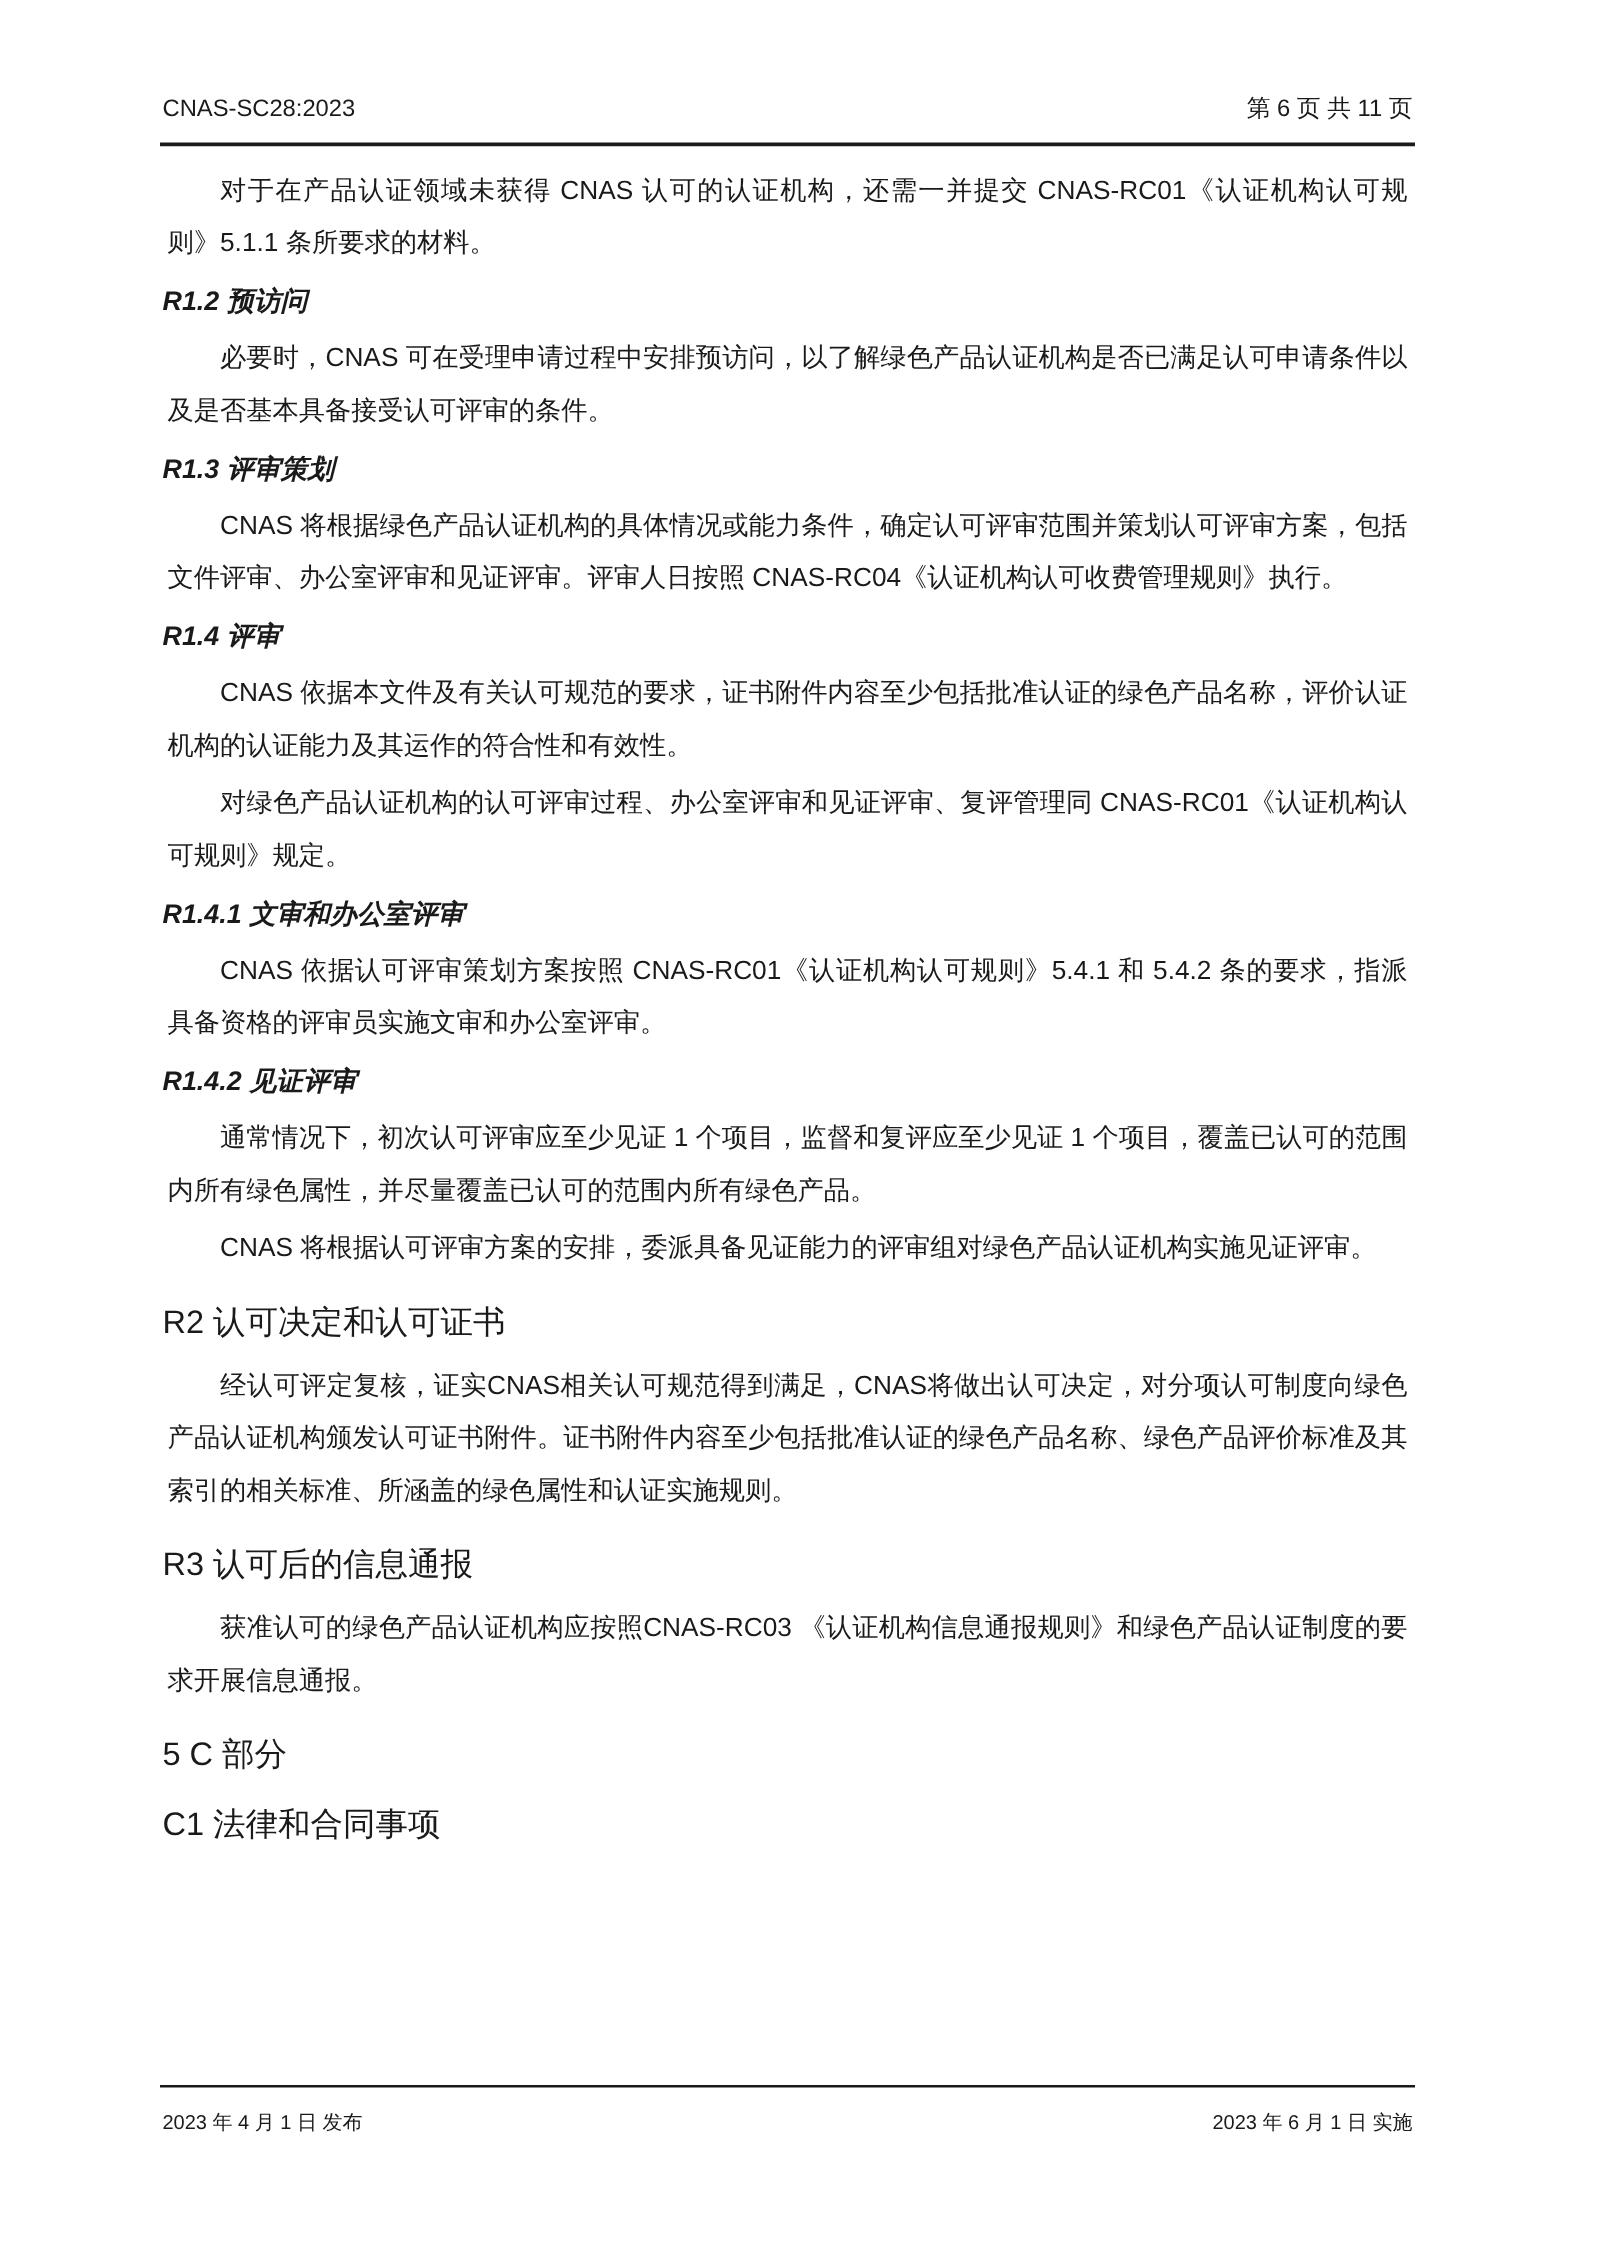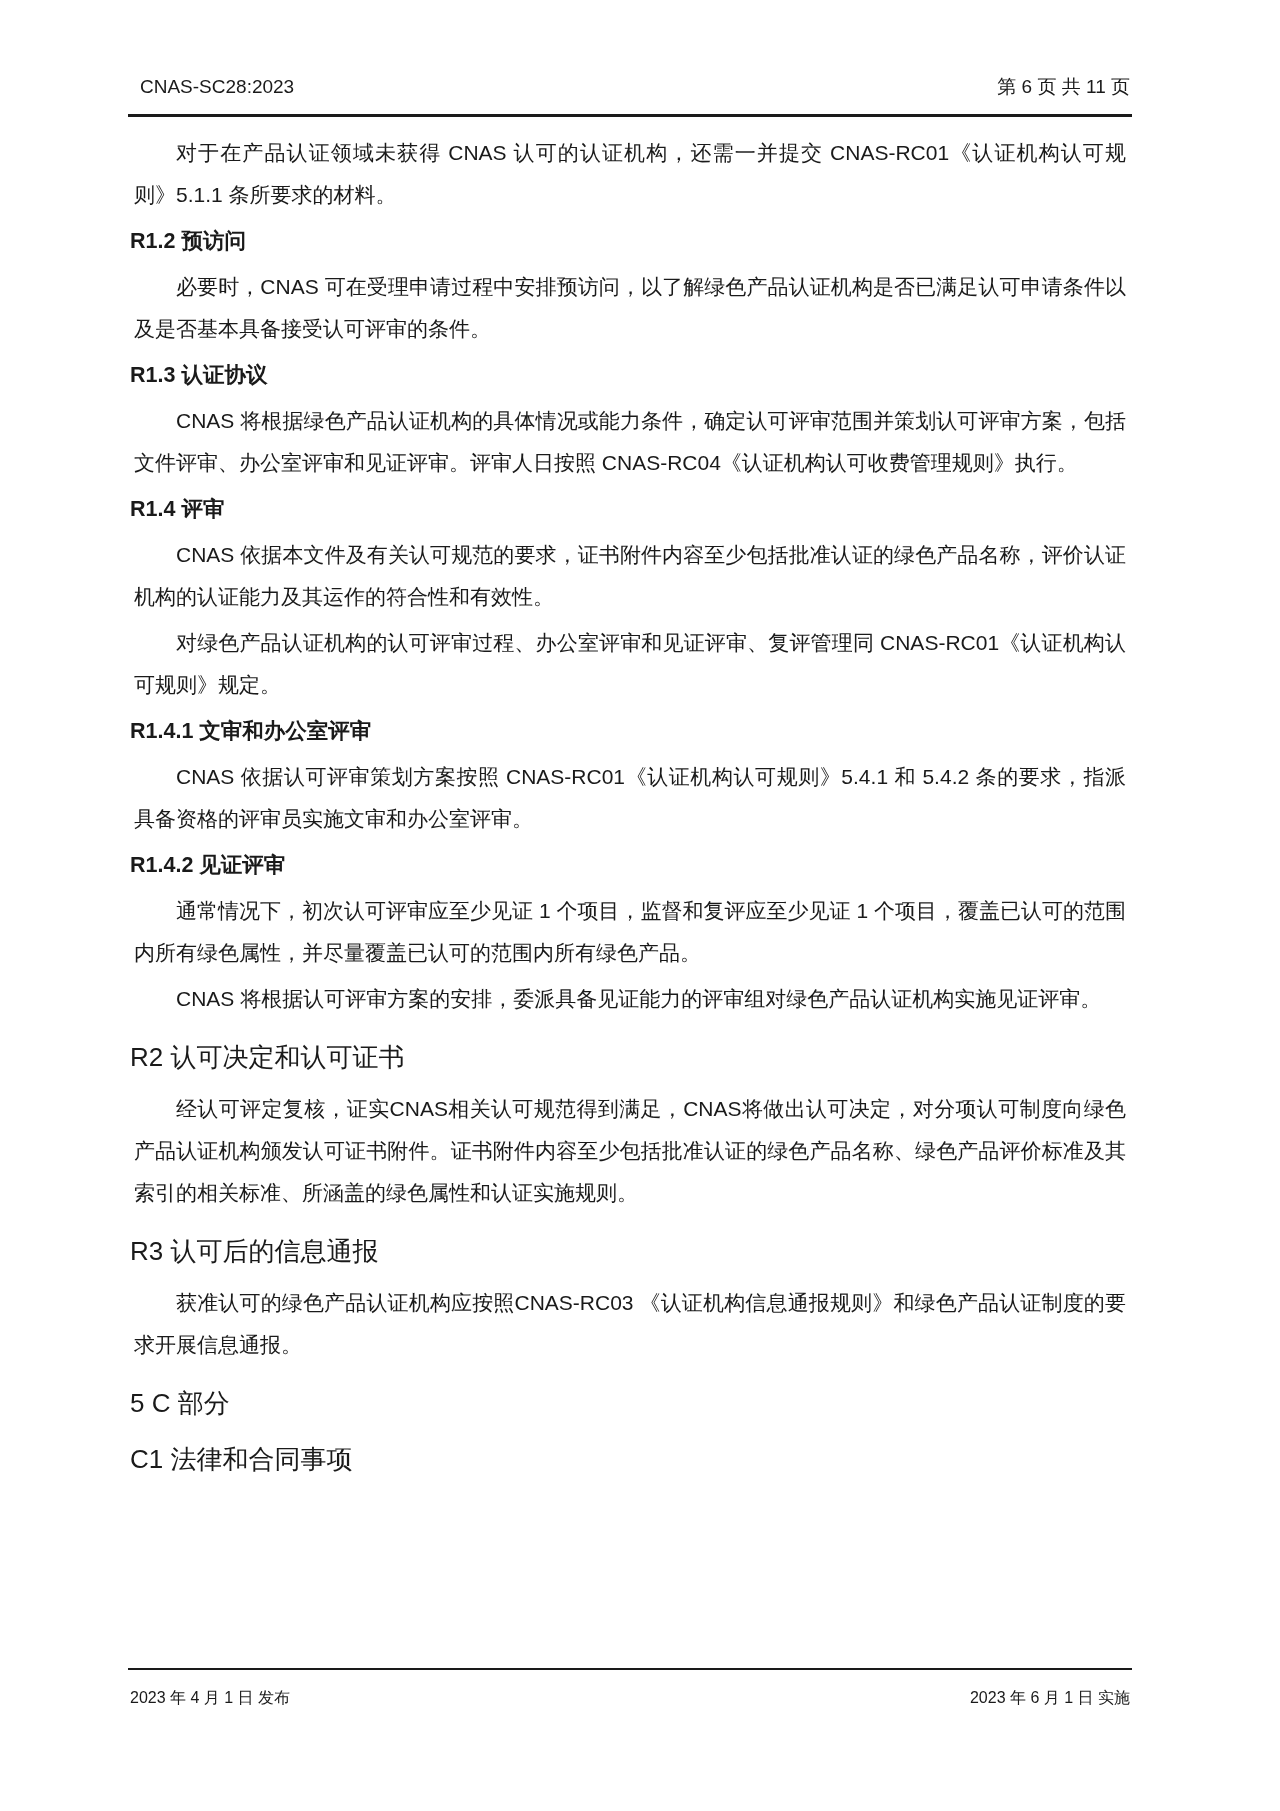--- a/index.html
+++ b/index.html
@@ -14,21 +14,21 @@
   .page {
     position: relative;
     width: 1280px;
     height: 1811px;
     background: #ffffff;
     overflow: hidden;
   }
   .header {
     position: absolute;
     top: 74px;
-    left: 140px;
+    left: 130px;
     right: 150px;
     display: flex;
     justify-content: space-between;
     align-items: baseline;
     font-size: 19px;
   }
   .header-rule {
     position: absolute;
     top: 114px;
     left: 128px;
@@ -48,20 +48,21 @@
     text-align: justify;
     text-indent: 42px;
     margin: 4px;
     word-break: break-all;
   }
   .h3 {
     font-size: 21.5px;
     font-weight: bold;
     line-height: 42px;
     margin: 2px 0 0 0;
+    font-style: italic;
   }
   .h2 {
     font-size: 26px;
     font-weight: normal;
     line-height: 38px;
     margin: 18px 0 12px 0;
   }
   .footer-rule {
     position: absolute;
     top: 1668px;
@@ -88,21 +89,21 @@
   <div class="header">
     <span>CNAS-SC28:2023</span>
     <span>第 6 页 共 11 页</span>
   </div>
   <div class="header-rule"></div>
 
   <div class="content">
     <div class="para">对于在产品认证领域未获得 CNAS 认可的认证机构，还需一并提交 CNAS-RC01《认证机构认可规则》5.1.1 条所要求的材料。</div>
     <div class="h3">R1.2 预访问</div>
     <div class="para">必要时，CNAS 可在受理申请过程中安排预访问，以了解绿色产品认证机构是否已满足认可申请条件以及是否基本具备接受认可评审的条件。</div>
-    <div class="h3">R1.3 认证协议</div>
+    <div class="h3">R1.3 评审策划</div>
     <div class="para">CNAS 将根据绿色产品认证机构的具体情况或能力条件，确定认可评审范围并策划认可评审方案，包括文件评审、办公室评审和见证评审。评审人日按照 CNAS-RC04《认证机构认可收费管理规则》执行。</div>
     <div class="h3">R1.4 评审</div>
     <div class="para">CNAS 依据本文件及有关认可规范的要求，证书附件内容至少包括批准认证的绿色产品名称，评价认证机构的认证能力及其运作的符合性和有效性。</div>
     <div class="para">对绿色产品认证机构的认可评审过程、办公室评审和见证评审、复评管理同 CNAS-RC01《认证机构认可规则》规定。</div>
     <div class="h3">R1.4.1 文审和办公室评审</div>
     <div class="para">CNAS 依据认可评审策划方案按照 CNAS-RC01《认证机构认可规则》5.4.1 和 5.4.2 条的要求，指派具备资格的评审员实施文审和办公室评审。</div>
     <div class="h3">R1.4.2 见证评审</div>
     <div class="para">通常情况下，初次认可评审应至少见证 1 个项目，监督和复评应至少见证 1 个项目，覆盖已认可的范围内所有绿色属性，并尽量覆盖已认可的范围内所有绿色产品。</div>
     <div class="para">CNAS 将根据认可评审方案的安排，委派具备见证能力的评审组对绿色产品认证机构实施见证评审。</div>
     <div class="h2">R2 认可决定和认可证书</div>

